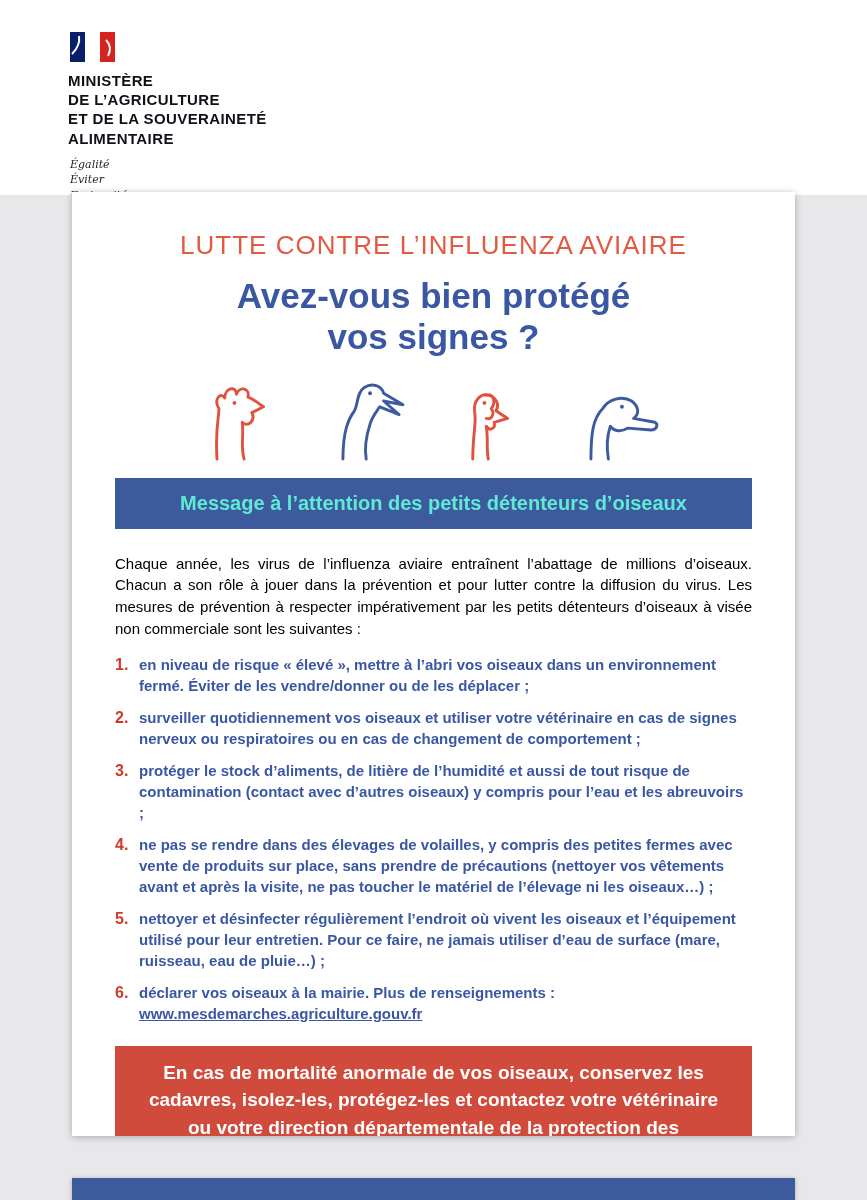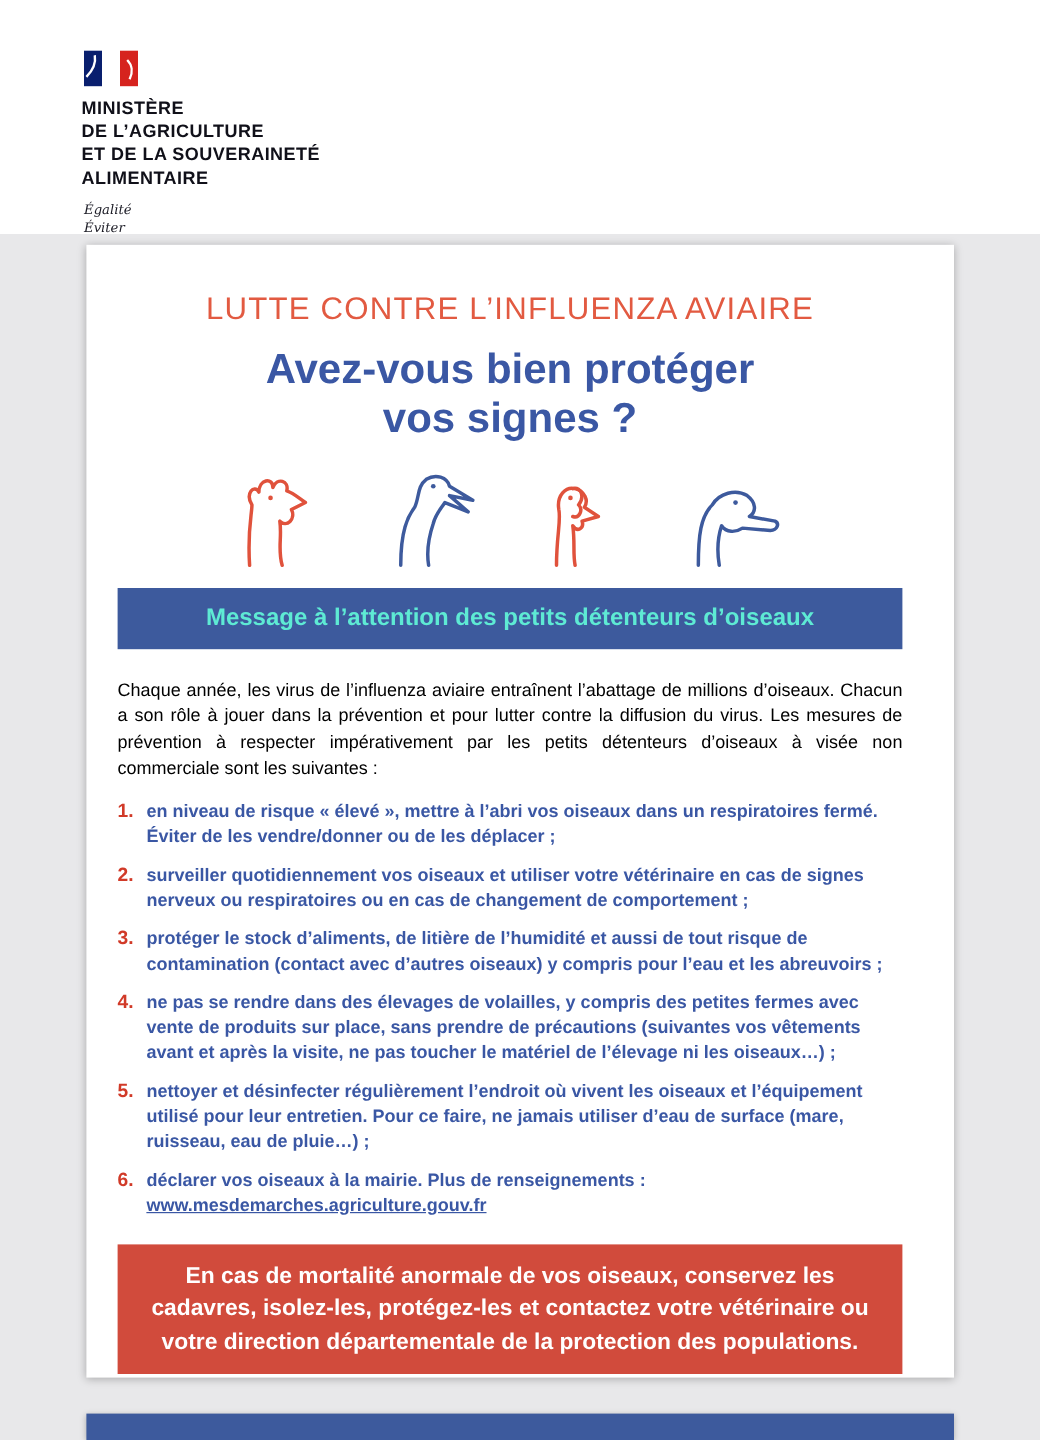--- a/index.html
+++ b/index.html
@@ -5,38 +5,38 @@
   * { box-sizing: border-box; margin: 0; padding: 0; }
   html, body { width: 867px; height: 1200px; }
   body {
     position: relative;
     font-family: "Liberation Sans", sans-serif;
     background: #ffffff;
     overflow: hidden;
   }
 
   
-  .ministry-block { position: absolute; left: 68px; top: 42px; }
+  .ministry-block { position: absolute; left: 68px; top: 32px; }
   .flag { width: 45px; height: 30px; display: block; margin-bottom: 9px; margin-left: 2px; }
   .ministry-name {
     font-weight: bold; font-size: 15px; line-height: 1.28;
     letter-spacing: 0.4px; color: #101019; text-transform: uppercase;
   }
   .motto {
     margin-top: 9px; margin-left: 2px;
     font-family: "DejaVu Serif", serif; font-style: italic;
     font-size: 11px; line-height: 1.4; color: #1a1a24;
   }
 
   
   .page-bg { position: absolute; left: 0; top: 195px; width: 867px; height: 1005px; background: #e8e8ea; }
   .poster-card {
-    position: absolute; left: 72px; top: 204px; width: 723px; height: 944px;
+    position: absolute; left: 72px; top: 192px; width: 723px; height: 944px;
     background: #ffffff; box-shadow: 0 1px 7px rgba(0,0,0,0.28);
-    padding: 30px 43px 0 26px; overflow: hidden;
+    padding: 30px 43px 0 43px; overflow: hidden;
   }
   .next-page-strip {
     position: absolute; left: 72px; top: 1178px; width: 723px; height: 22px;
     background: #3d5a9d; box-shadow: 0 1px 5px rgba(0,0,0,0.25);
   }
 
   
   .kicker {
     text-align: center; color: #e25a41; font-size: 26px;
     letter-spacing: 1px; margin-top: 8px; font-weight: normal;
@@ -103,21 +103,21 @@
   </div>
 </div>
 
 <div class="page-bg"></div>
 
 <div class="poster-card">
 
   <div class="kicker">LUTTE CONTRE L’INFLUENZA AVIAIRE</div>
 
   <div class="main-title">
-    <div>Avez-vous bien protéger</div>
+    <div>Avez-vous bien protégé</div>
     <div>vos signes ?</div>
   </div>
 
   <div class="birds-row">
     <svg width="118" height="92" viewBox="0 0 120 95" fill="none" stroke="#e0523c" stroke-width="3" stroke-linecap="round" stroke-linejoin="round">
       <path d="M28,92 C26,62 30,48 30,40 C24,30 32,22 36,29 C36,18 48,16 48,25 C52,16 62,19 60,28 C66,30 70,34 76,38 L64,44 C68,52 60,60 54,54 C56,68 52,78 56,92"></path>
       <circle cx="46" cy="34" r="2" fill="#e0523c" stroke="none"></circle>
     </svg>
     <svg width="118" height="92" viewBox="0 0 120 95" fill="none" stroke="#3d5a9d" stroke-width="3" stroke-linecap="round" stroke-linejoin="round">
       <path d="M30,92 C30,62 36,50 42,42 C46,34 44,24 52,18 C60,13 70,16 72,24 L92,36 L72,32 L88,46 L68,38 C64,44 60,48 58,56 C54,68 52,80 54,92"></path>
@@ -136,33 +136,33 @@
 
   <div class="audience-banner">
     <div>Message à l’attention des petits détenteurs d’oiseaux</div>
   </div>
 
   <p class="intro">Chaque année, les virus de l’influenza aviaire entraînent l’abattage de millions d’oiseaux. Chacun a son rôle à jouer dans la prévention et pour lutter contre la diffusion du virus. Les mesures de prévention à respecter impérativement par les petits détenteurs d’oiseaux à visée non commerciale sont les suivantes :</p>
 
   <ol class="measures">
     <li>
       <span class="measure-num">1.</span>
-      <span>en niveau de risque « élevé », mettre à l’abri vos oiseaux dans un respiratoires fermé. Éviter de les vendre/donner ou de les déplacer ;</span>
+      <span>en niveau de risque « élevé », mettre à l’abri vos oiseaux dans un environnement fermé. Éviter de les vendre/donner ou de les déplacer ;</span>
     </li>
     <li>
       <span class="measure-num">2.</span>
       <span>surveiller quotidiennement vos oiseaux et utiliser votre vétérinaire en cas de signes nerveux ou respiratoires ou en cas de changement de comportement ;</span>
     </li>
     <li>
       <span class="measure-num">3.</span>
       <span>protéger le stock d’aliments, de litière de l’humidité et aussi de tout risque de contamination (contact avec d’autres oiseaux) y compris pour l’eau et les abreuvoirs ;</span>
     </li>
     <li>
       <span class="measure-num">4.</span>
-      <span>ne pas se rendre dans des élevages de volailles, y compris des petites fermes avec vente de produits sur place, sans prendre de précautions (suivantes vos vêtements avant et après la visite, ne pas toucher le matériel de l’élevage ni les oiseaux…) ;</span>
+      <span>ne pas se rendre dans des élevages de volailles, y compris des petites fermes avec vente de produits sur place, sans prendre de précautions (nettoyer vos vêtements avant et après la visite, ne pas toucher le matériel de l’élevage ni les oiseaux…) ;</span>
     </li>
     <li>
       <span class="measure-num">5.</span>
       <span>nettoyer et désinfecter régulièrement l’endroit où vivent les oiseaux et l’équipement utilisé pour leur entretien. Pour ce faire, ne jamais utiliser d’eau de surface (mare, ruisseau, eau de pluie…) ;</span>
     </li>
     <li>
       <span class="measure-num">6.</span>
       <span>déclarer vos oiseaux à la mairie. Plus de renseignements : </span><a class="inline-link" href="#">www.mesdemarches.agriculture.gouv.fr</a>
     </li>
   </ol>

